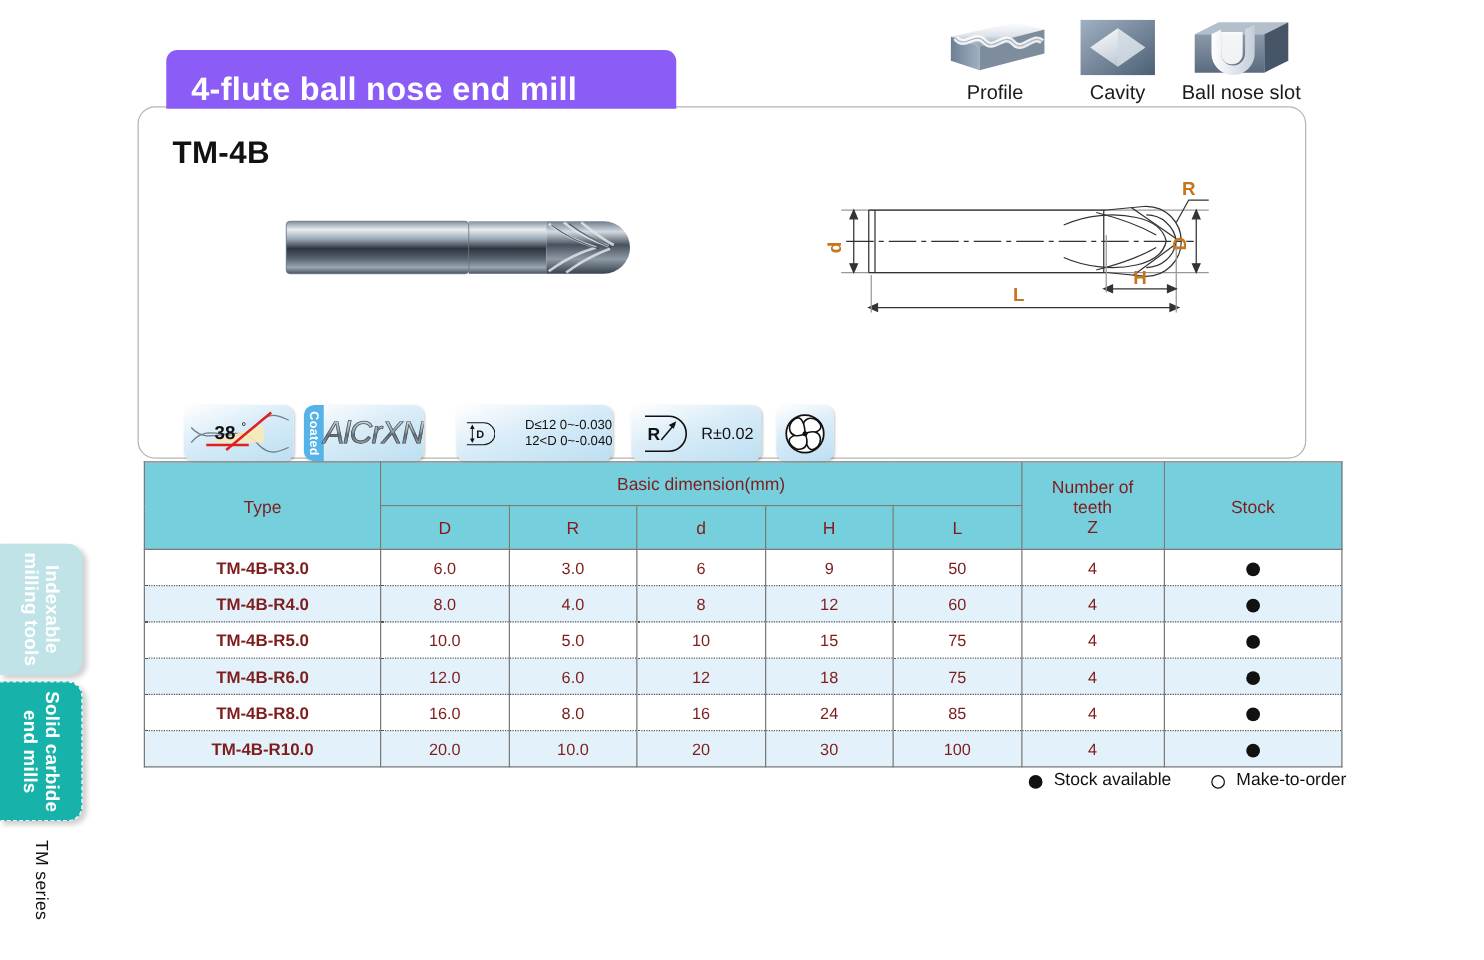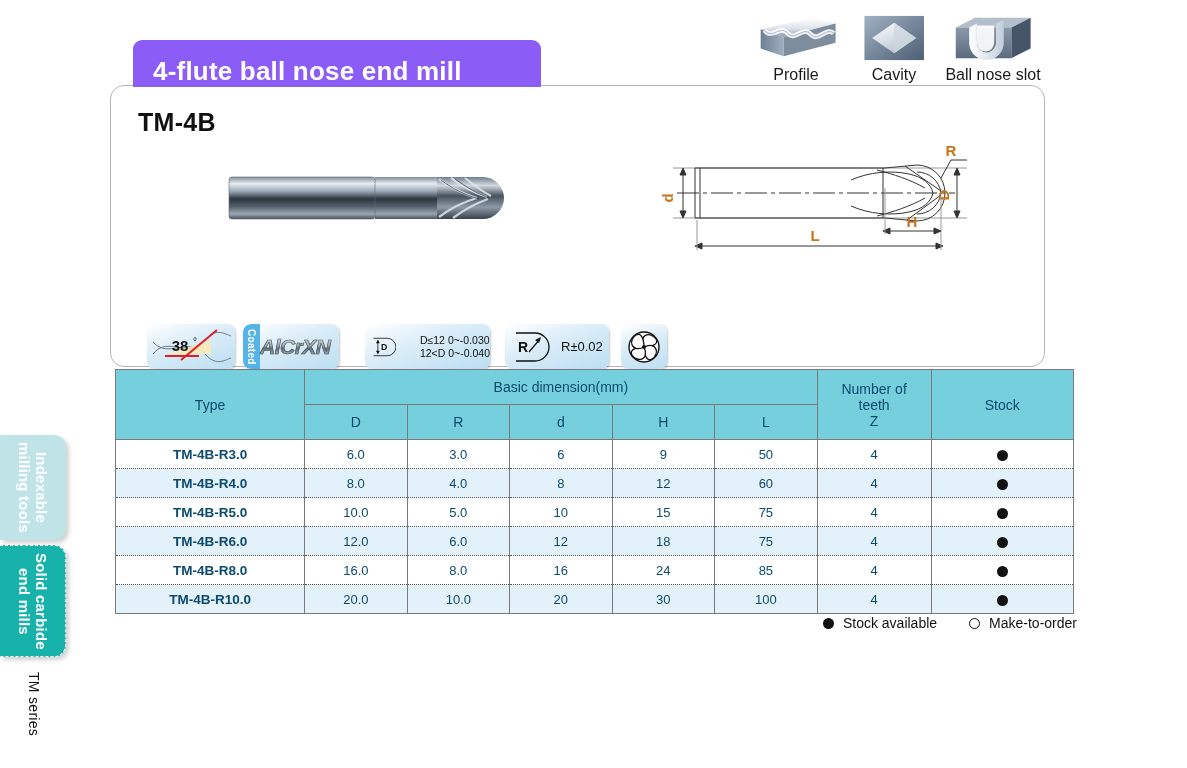--- a/index.html
+++ b/index.html
@@ -160,22 +160,22 @@
     writing-mode: vertical-rl;
     text-orientation: mixed;
     color: #ffffff;
     font-size: 10px;
     font-weight: bold;
     letter-spacing: 0.3px;
   }
   .coat-name {
     flex: 1;
     text-align: left;
-    font-size: 21px;
-    font-weight: bold;
+    font-size: 25px;
+    font-weight: normal;
     font-style: italic;
     letter-spacing: -0.5px;
     background: linear-gradient(180deg,#f2f6f8 0%,#9aa6ac 45%,#5f6d75 55%,#cdd6da 100%);
     -webkit-background-clip: text;
     background-clip: text;
     color: transparent;
     -webkit-text-stroke: 0.6px #4a5358;
   }
   .tol-text {
     font-size: 10.5px;
@@ -196,21 +196,21 @@
     left: 115px;
     top: 369px;
     width: 959px;
     border-collapse: collapse;
     table-layout: fixed;
     font-size: 13px;
   }
   #spec-table th, #spec-table td {
     border: 1px solid #7a7a7a;
     text-align: center;
-    color: #0c4a6e;
+    color: #7f1d1d;
     font-weight: normal;
     padding: 0;
   }
   #spec-table thead th {
     background: #76cfdc;
     font-size: 14px;
     height: 34px;
   }
   #spec-table tbody td { height: 28px; }
   #spec-table tbody tr.alt td { background: #e3f2fa; }
@@ -226,21 +226,21 @@
     background: #111111;
     vertical-align: middle;
   }
 
   
   #stock-legend {
     position: absolute;
     right: 110px;
     top: 615px;
     display: flex;
-    align-items: center;
+    align-items: flex-end;
     gap: 9px;
     font-size: 14px;
     color: #111111;
   }
   #stock-legend .gap { width: 14px; }
   .dot-open {
     display: inline-block;
     width: 11px;
     height: 11px;
     border-radius: 50%;

